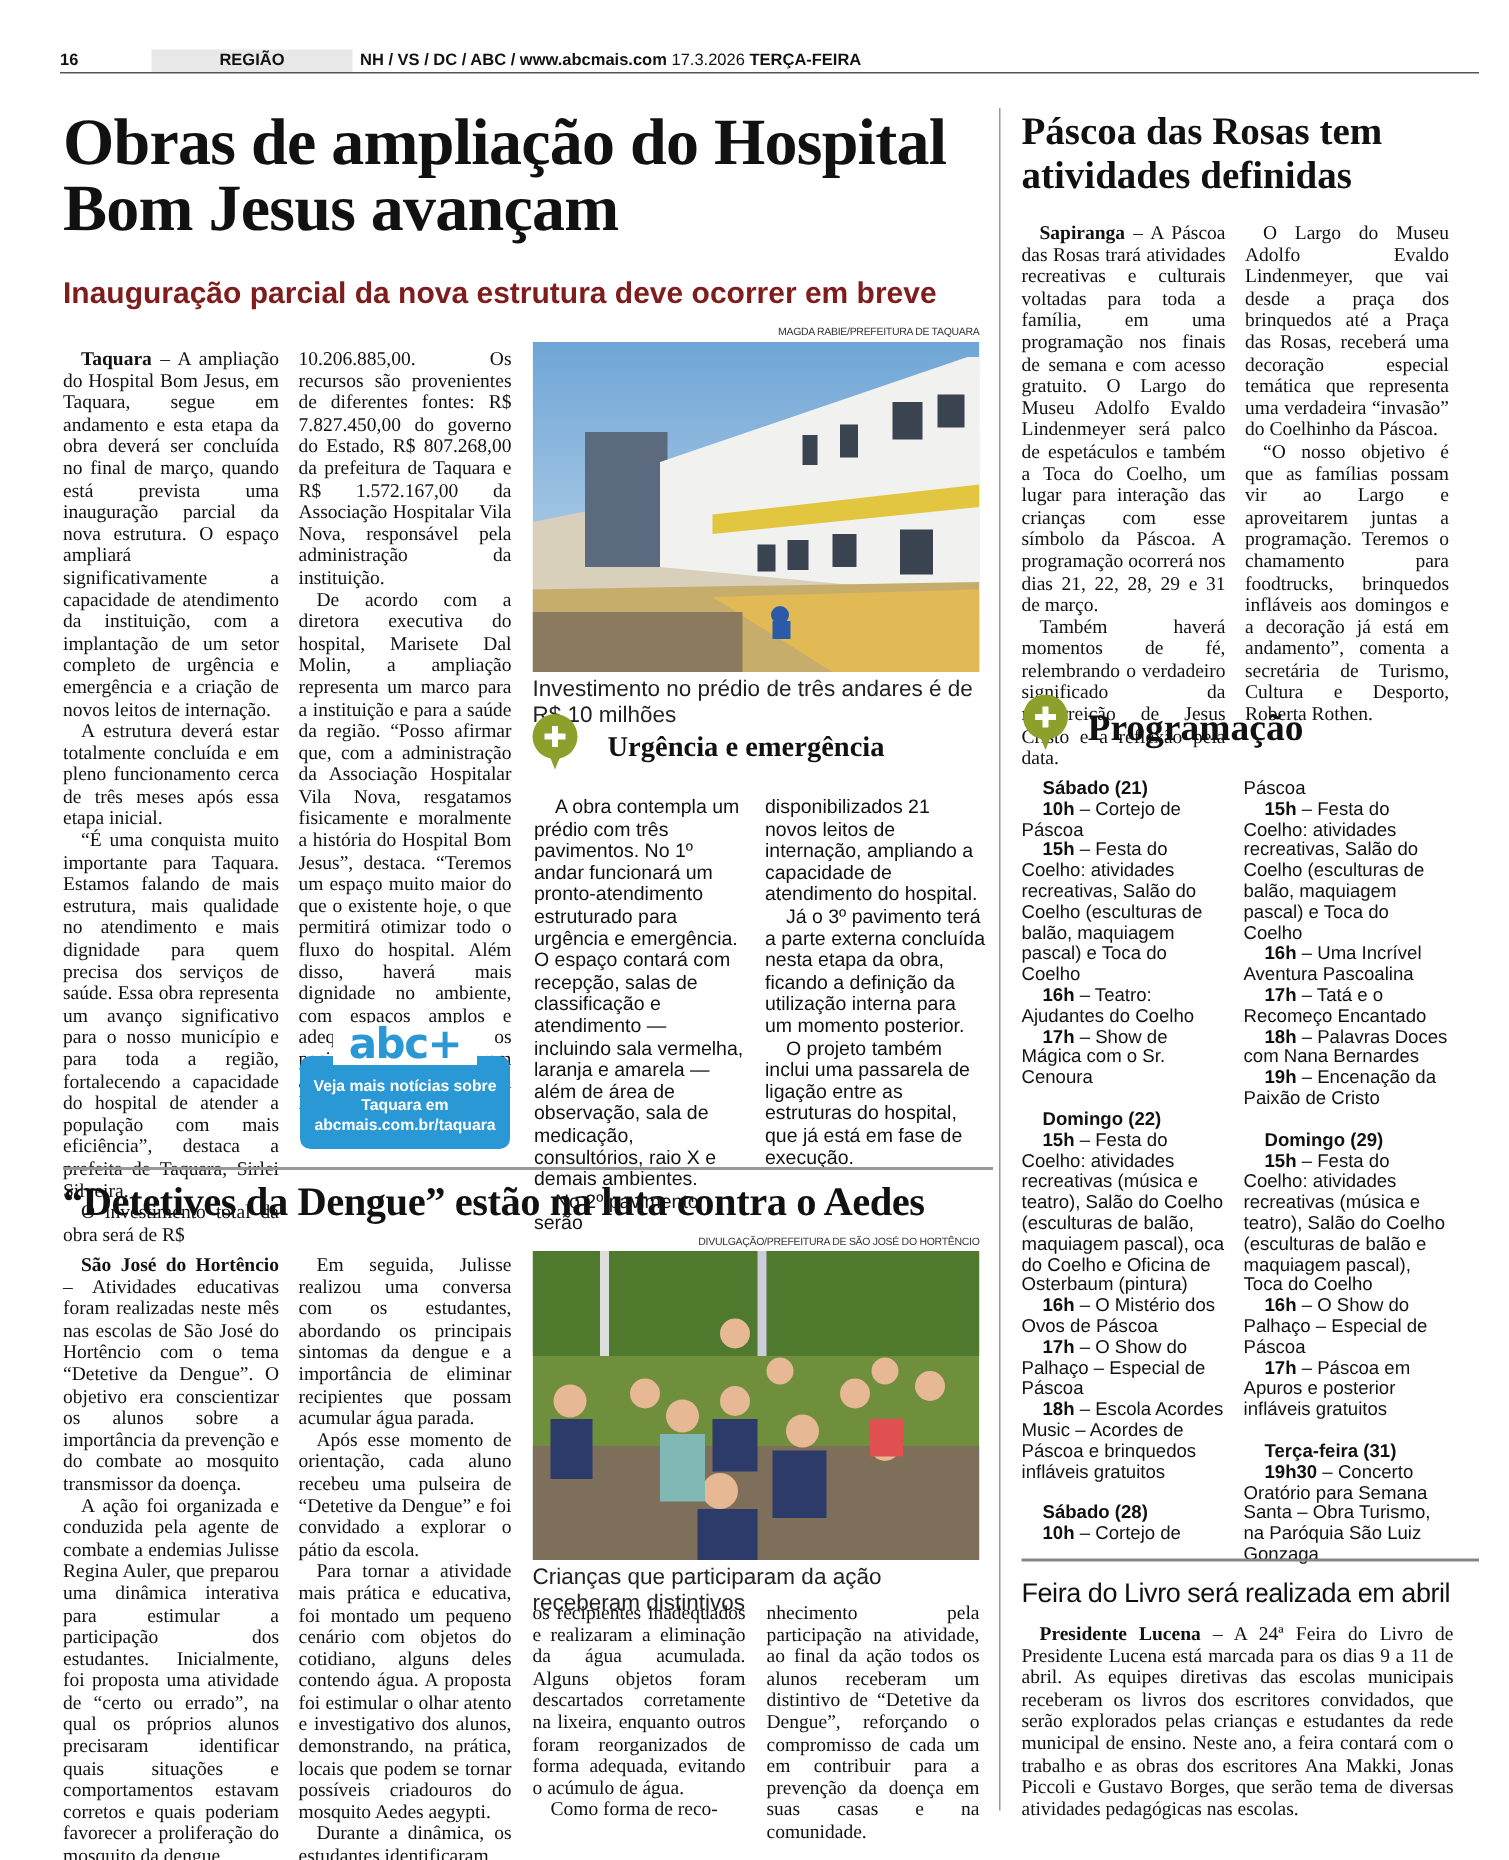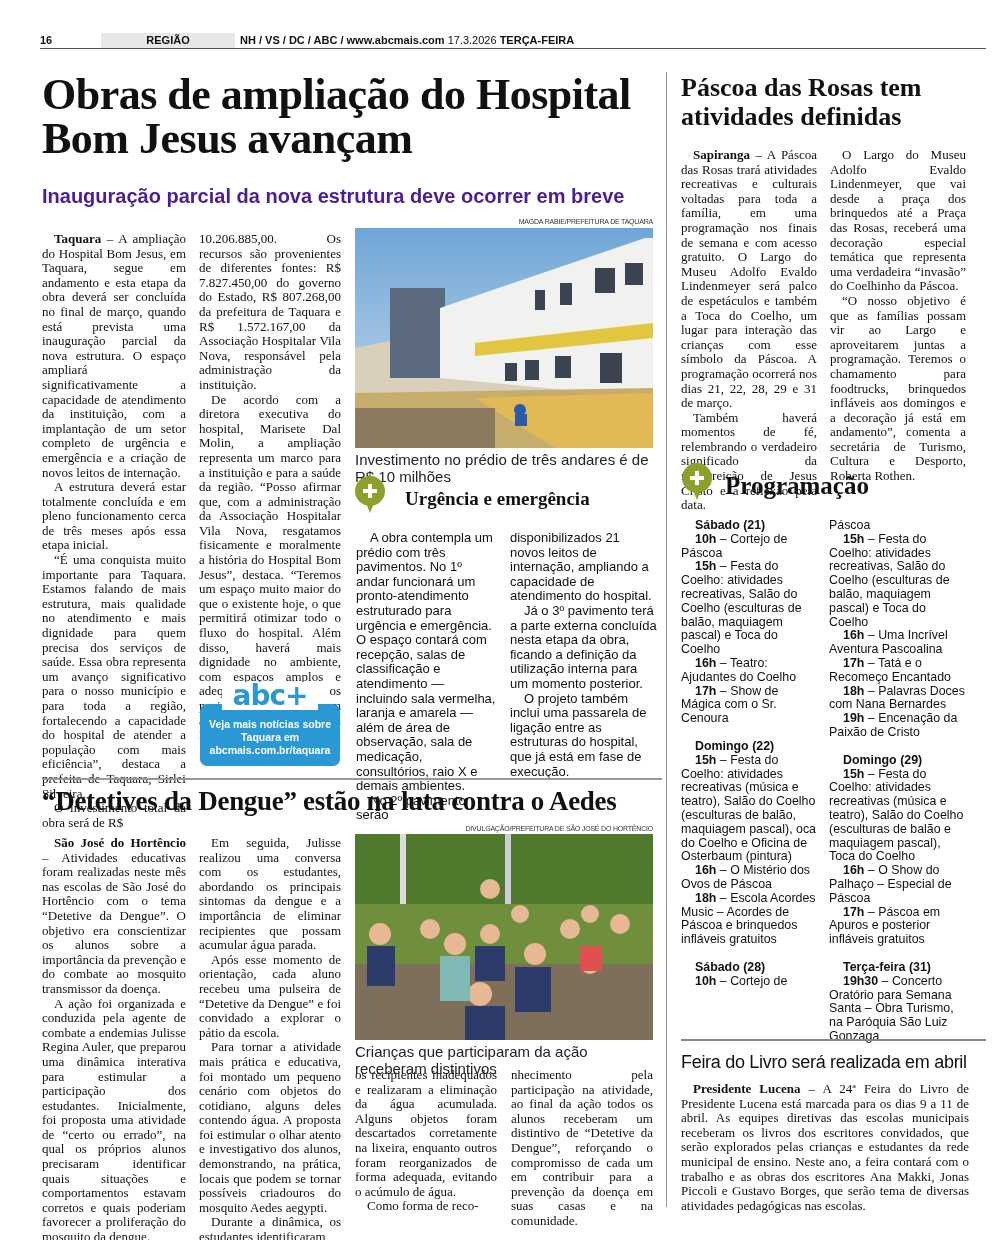--- a/index.html
+++ b/index.html
@@ -8,21 +8,21 @@
 
   
   #topbar { position: absolute; left: 40px; top: 33px; width: 946px; height: 16px; border-bottom: 1.5px solid #555; font-family: "Liberation Sans", sans-serif; font-size: 11px; font-weight: bold; }
   #topbar .pg { position: absolute; left: 0; top: 1px; }
   #topbar .sec { position: absolute; left: 40px; top: 0; width: 134px; height: 15px; background: #e8e8e8; text-align: center; line-height: 15px; margin-left: 21px; }
   #topbar .meta { position: absolute; left: 200px; top: 1px; font-weight: bold; }
   #topbar .meta .date { font-weight: normal; }
 
   
   #main-headline { position: absolute; left: 42px; top: 73px; width: 620px; font-family: Liberation Serif, serif; font-weight: bold; font-size: 44px; line-height: 44px; letter-spacing: -0.5px; }
-  #main-subhead { position: absolute; left: 42px; top: 185px; font-family: "Liberation Sans", sans-serif; font-size: 20px; color: #4c1d95; }
+  #main-subhead { position: absolute; left: 42px; top: 185px; font-family: "Liberation Sans", sans-serif; font-size: 20px; color: #7f1d1d; }
 
   .col { position: absolute; font-family: "Liberation Serif", serif; font-size: 13px; line-height: 14.6px; text-align: justify; hyphens: auto; }
   .col p { text-indent: 12px; }
   .col b { font-weight: bold; }
   .sanscol { position: absolute; font-family: "Liberation Sans", sans-serif; font-size: 13px; line-height: 14.6px; }
   .sanscol p { text-indent: 14px; }
 
   .credit { position: absolute; font-family: "Liberation Sans", sans-serif; font-size: 7px; color: #333; text-align: right; letter-spacing: -0.2px; }
   .caption { position: absolute; font-family: "Liberation Sans", sans-serif; font-size: 15px; color: #222; }
 
@@ -222,20 +222,21 @@
 <div class="prog" id="prog-col1" style="left:681px; top:519px; width:138px;">
     <span class="day">Sábado (21)</span>
     <span class="it"><span class="t">10h</span><span> – Cortejo de Páscoa</span></span>
     <span class="it"><span class="t">15h</span><span> – Festa do Coelho: atividades recreativas, Salão do Coelho (esculturas de balão, maquiagem pascal) e Toca do Coelho</span></span>
     <span class="it"><span class="t">16h</span><span> – Teatro: Ajudantes do Coelho</span></span>
     <span class="it"><span class="t">17h</span><span> – Show de Mágica com o Sr. Cenoura</span></span>
     <span class="gap"></span>
     <span class="day">Domingo (22)</span>
     <span class="it"><span class="t">15h</span><span> – Festa do Coelho: atividades recreativas (música e teatro), Salão do Coelho (esculturas de balão, maquiagem pascal), oca do Coelho e Oficina de Osterbaum (pintura)</span></span>
     <span class="it"><span class="t">16h</span><span> – O Mistério dos Ovos de Páscoa</span></span>
+    <span class="it"><span class="t">17h</span><span> – O Show do Palhaço – Especial de Páscoa</span></span>
     <span class="it"><span class="t">18h</span><span> – Escola Acordes Music – Acordes de Páscoa e brinquedos infláveis gratuitos</span></span>
     <span class="gap"></span>
     <span class="day">Sábado (28)</span>
     <span class="it"><span class="t">10h</span><span> – Cortejo de</span></span>
   </div>
 <div class="prog" id="prog-col2" style="left:829px; top:519px; width:138px;">
   <span class="it">Páscoa</span>
 <span class="it"><span class="t">15h</span><span> – Festa do Coelho: atividades recreativas, Salão do Coelho (esculturas de balão, maquiagem pascal) e Toca do Coelho</span></span>
     <span class="it"><span class="t">16h</span><span> – Uma Incrível Aventura Pascoalina</span></span>
     <span class="it"><span class="t">17h</span><span> – Tatá e o Recomeço Encantado</span></span>

